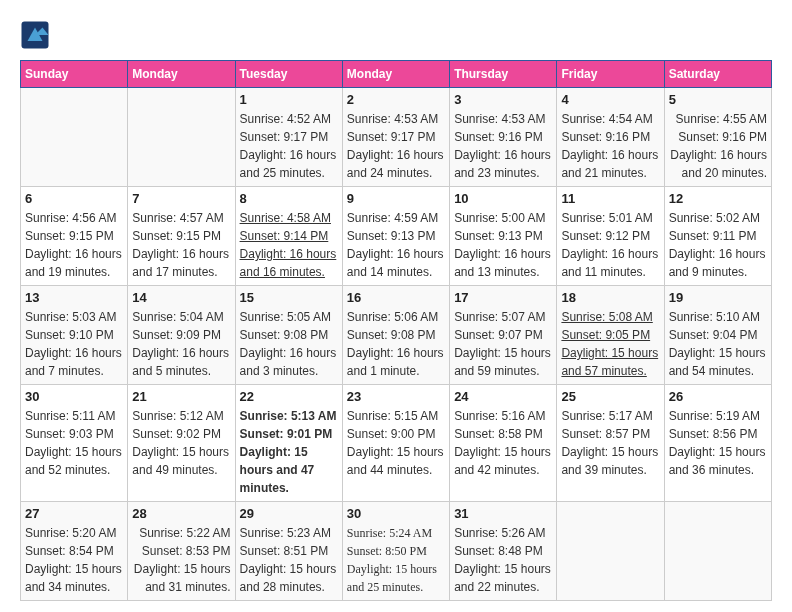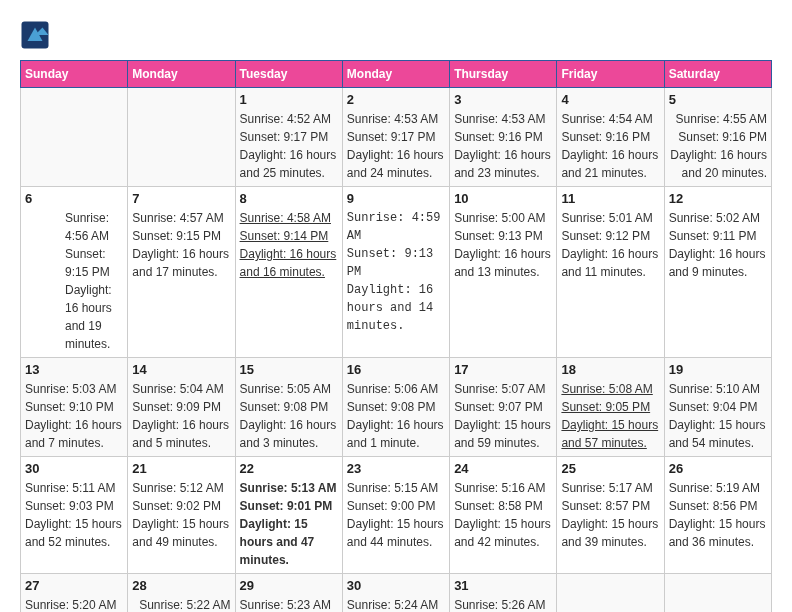--- a/index.html
+++ b/index.html
@@ -150,39 +150,39 @@
         <td>
           <span class="day-number">5</span>
           <div class="day-info" style="white-space: pre-line; text-align: right;">Sunrise: 4:55 AM
 Sunset: 9:16 PM
 Daylight: 16 hours and 20 minutes.</div>
         </td>
       </tr>
       <tr>
         <td>
           <span class="day-number">6</span>
-          <div class="day-info" style="white-space: pre-line; margin-left: 40px;">Sunrise: 4:56 AM
+          <div class="day-info" style="white-space: pre-line;">Sunrise: 4:56 AM
 Sunset: 9:15 PM
 Daylight: 16 hours and 19 minutes.</div>
         </td>
         <td>
           <span class="day-number">7</span>
           <div class="day-info" style="white-space: pre-line;">Sunrise: 4:57 AM
 Sunset: 9:15 PM
 Daylight: 16 hours and 17 minutes.</div>
         </td>
         <td>
           <span class="day-number">8</span>
           <div class="day-info" style="white-space: pre-line; text-decoration: underline;">Sunrise: 4:58 AM
 Sunset: 9:14 PM
 Daylight: 16 hours and 16 minutes.</div>
         </td>
         <td>
           <span class="day-number">9</span>
-          <div class="day-info" style="white-space: pre-line; font-family: Liberation Mono, monospace;">Sunrise: 4:59 AM
+          <div class="day-info" style="white-space: pre-line;">Sunrise: 4:59 AM
 Sunset: 9:13 PM
 Daylight: 16 hours and 14 minutes.</div>
         </td>
         <td>
           <span class="day-number">10</span>
           <div class="day-info" style="white-space: pre-line;">Sunrise: 5:00 AM
 Sunset: 9:13 PM
 Daylight: 16 hours and 13 minutes.</div>
         </td>
         <td>
@@ -300,21 +300,21 @@
 Daylight: 15 hours and 31 minutes.</div>
         </td>
         <td>
           <span class="day-number">29</span>
           <div class="day-info" style="white-space: pre-line;">Sunrise: 5:23 AM
 Sunset: 8:51 PM
 Daylight: 15 hours and 28 minutes.</div>
         </td>
         <td>
           <span class="day-number">30</span>
-          <div class="day-info" style="white-space: pre-line;">Sunrise: 5:24 AM
+          <div class="day-info" style="white-space: pre-line; font-family: Liberation Serif, serif;">Sunrise: 5:24 AM
 Sunset: 8:50 PM
 Daylight: 15 hours and 25 minutes.</div>
         </td>
         <td>
           <span class="day-number">31</span>
           <div class="day-info" style="white-space: pre-line;">Sunrise: 5:26 AM
 Sunset: 8:48 PM
 Daylight: 15 hours and 22 minutes.</div>
         </td>
         <td></td>

